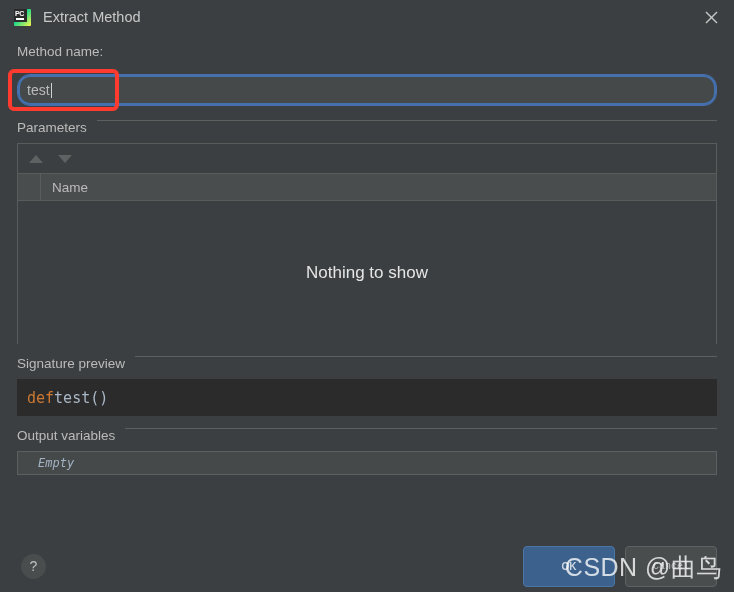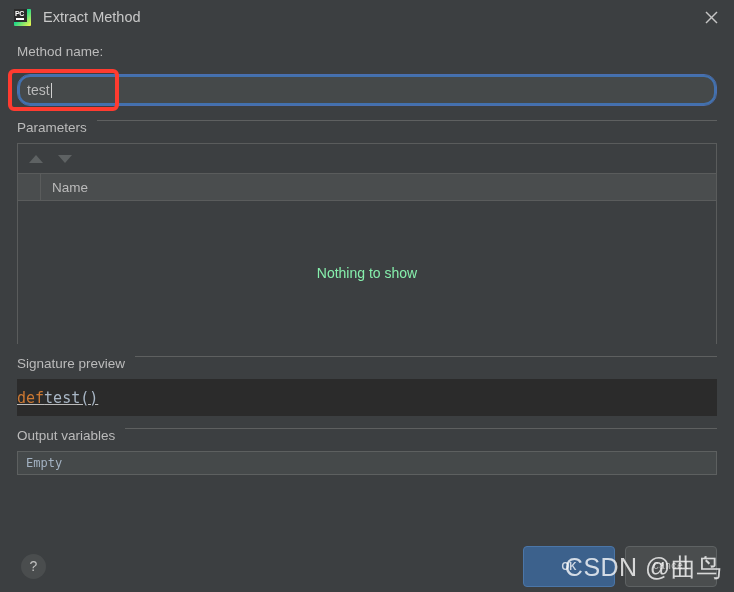--- a/index.html
+++ b/index.html
@@ -203,53 +203,54 @@
     color: #bbbbbb;
   }
   .table-body {
     height: 143px;
     display: flex;
     align-items: center;
     justify-content: center;
     background: #3c3f41;
   }
   .empty-msg {
-    font-size: 14px;
-    color: #86efac;
+    font-size: 17px;
+    color: #e5e5e5;
   }
 
   
   .code-box {
     width: 700px;
     height: 37px;
     box-sizing: border-box;
     background: #2b2b2b;
     display: flex;
     align-items: center;
+    padding-left: 10px;
     font-family: "DejaVu Sans Mono", monospace;
     font-size: 15px;
-    text-decoration: underline;
   }
   .kw { color: #cc7832; }
   .fn { color: #a9b7c6; }
 
   
   .out-box {
     width: 700px;
     height: 24px;
     box-sizing: border-box;
     background: #45494a;
     border: 1px solid #5d6060;
     display: flex;
     align-items: center;
-    padding-left: 8px;
+    padding-left: 20px;
     font-family: "DejaVu Sans Mono", monospace;
     font-size: 12px;
     color: #a3b2c2;
     margin-top: 2px;
+    font-style: italic;
   }
 
   
   .footer {
     position: absolute;
     left: 0;
     right: 0;
     bottom: 0;
     height: 52px;
     display: flex;

